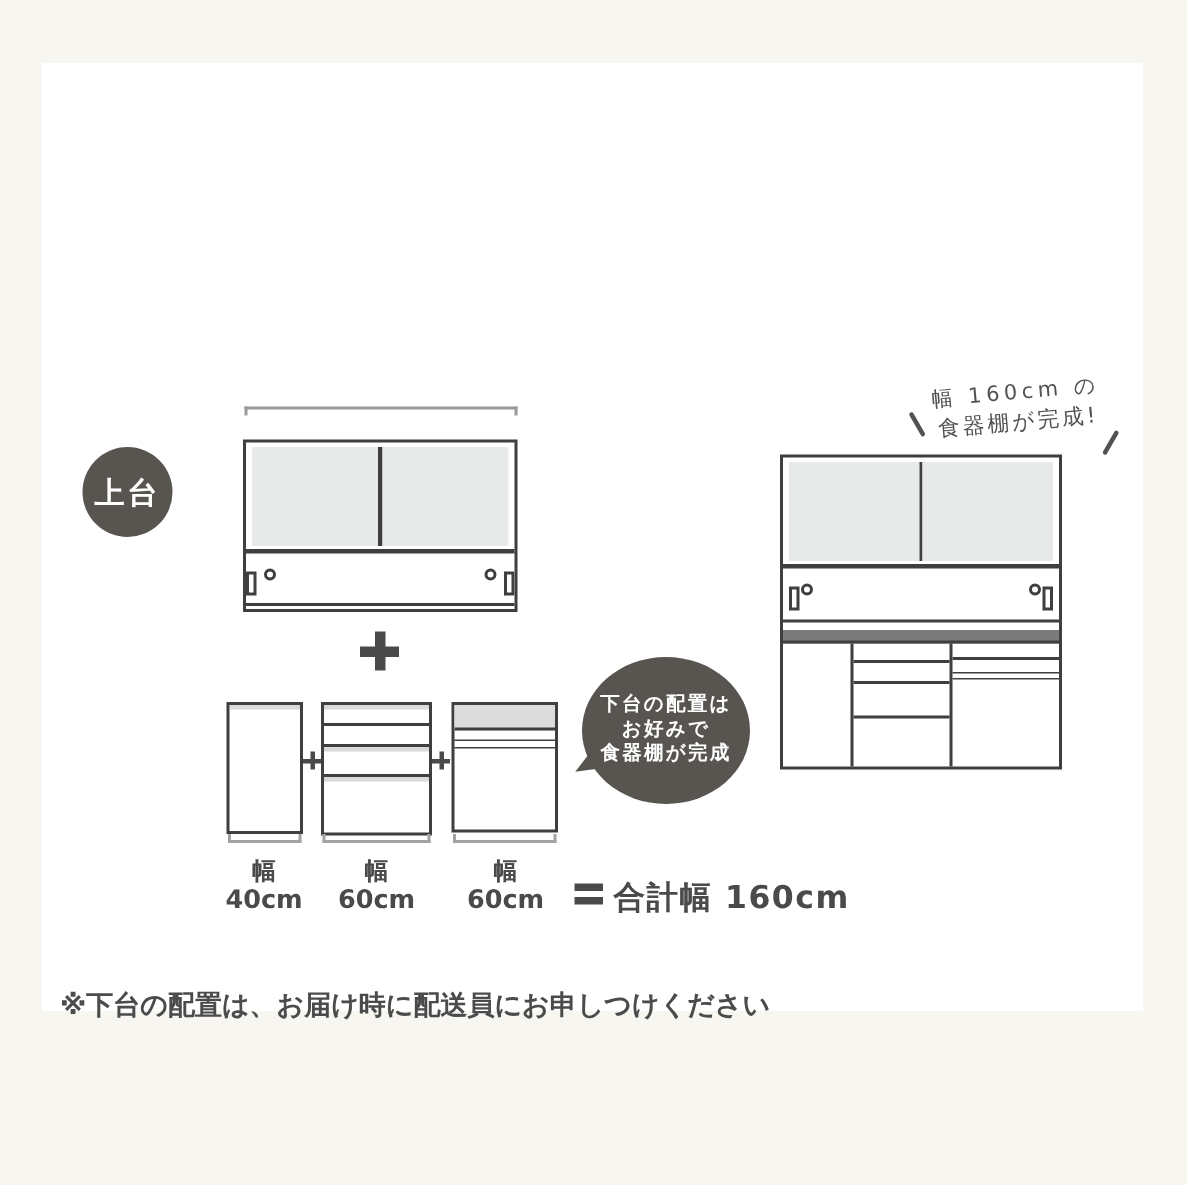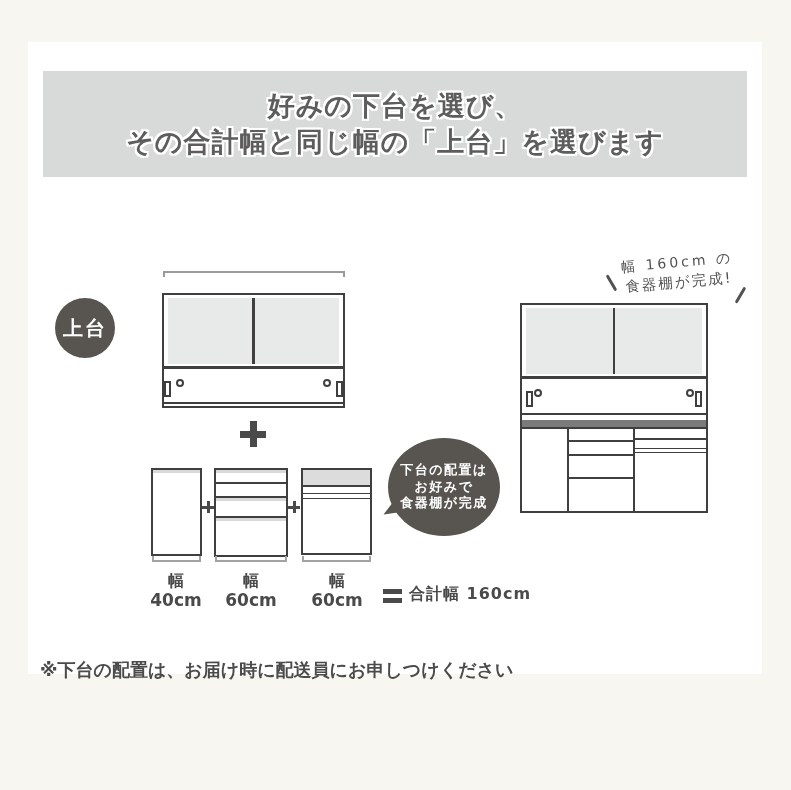--- a/index.html
+++ b/index.html
@@ -36,21 +36,21 @@
   .tline{border-bottom:2px solid #3f3f3f;}
   .drawer-shadow{box-shadow:inset 0 3px 0 #d9d9d9;}
   .plus-big span,.plus-sm span{position:absolute;background:#4a4a4a;}
   .plus-big{width:26px;height:26px;}
   .plus-big .h{left:0;top:10px;width:26px;height:7px;}
   .plus-big .v{left:10px;top:0;width:7px;height:26px;}
   .plus-sm{width:12px;height:12px;}
   .plus-sm .h{left:0;top:4.5px;width:12px;height:3.5px;}
   .plus-sm .v{left:4.5px;top:0;width:3.5px;height:12px;}
   .equals{width:19px;height:14px;border-top:5px solid #4a4a4a;border-bottom:5px solid #4a4a4a;}
-  .total{font-size:16px;font-weight:bold;color:#4a4a4a;letter-spacing:1px;}
+  .total{font-size:21px;font-weight:bold;color:#4a4a4a;letter-spacing:1px;}
   .unitlabel{text-align:center;color:#4a4a4a;font-weight:600;}
   .unitlabel .l1{font-size:16px;line-height:19px;}
   .unitlabel .l2{font-size:17px;line-height:21px;}
   .bubble{width:112px;height:98px;border-radius:50%;background:#585550;color:#fff;display:flex;flex-direction:column;align-items:center;justify-content:center;text-align:center;}
   .bubble div{font-size:13px;line-height:16.5px;letter-spacing:1.5px;}
   .tail{width:0;height:0;border-style:solid;border-width:9px 22px 9px 0;border-color:transparent #585550 transparent transparent;transform:rotate(-30deg);}
   .caption{width:164px;text-align:center;transform:rotate(-5deg);color:#525252;}
   .caption .c1{font-size:14px;letter-spacing:3px;line-height:20px;}
   .caption .c2{font-size:14.5px;letter-spacing:2px;line-height:20px;}
   .deco{width:2.5px;height:18px;background:#525252;border-radius:2px;}
@@ -59,24 +59,20 @@
   .note{font-size:18px;font-weight:600;color:#4b4b4b;white-space:nowrap;}
   .unit{border:2.5px solid #3f3f3f;background:#fff;display:flex;flex-direction:column;}
 </style>
 </head>
 <body>
 
 <div class="page">
 
   <div class="abs panel"></div>
 
-  <div class="abs banner">
-    <div>好みの下台を選び、</div>
-    <div>その合計幅と同じ幅の「上台」を選びます</div>
-  </div>
 
   <div class="abs badge" style="left:55px;top:298px;">上台</div>
 
   <div class="abs bracket-t" style="left:163px;top:271px;width:182px;"></div>
 
   <div class="abs cab" style="left:162px;top:293px;width:183px;height:115px;">
     <div class="glass-row">
       <div class="glass"></div>
       <div class="gdiv"></div>
       <div class="glass"></div>

